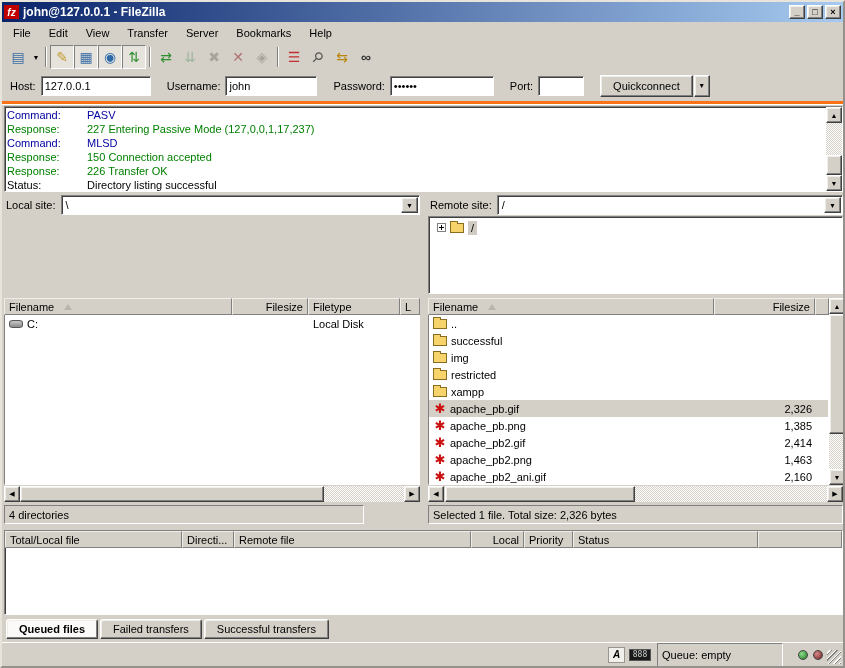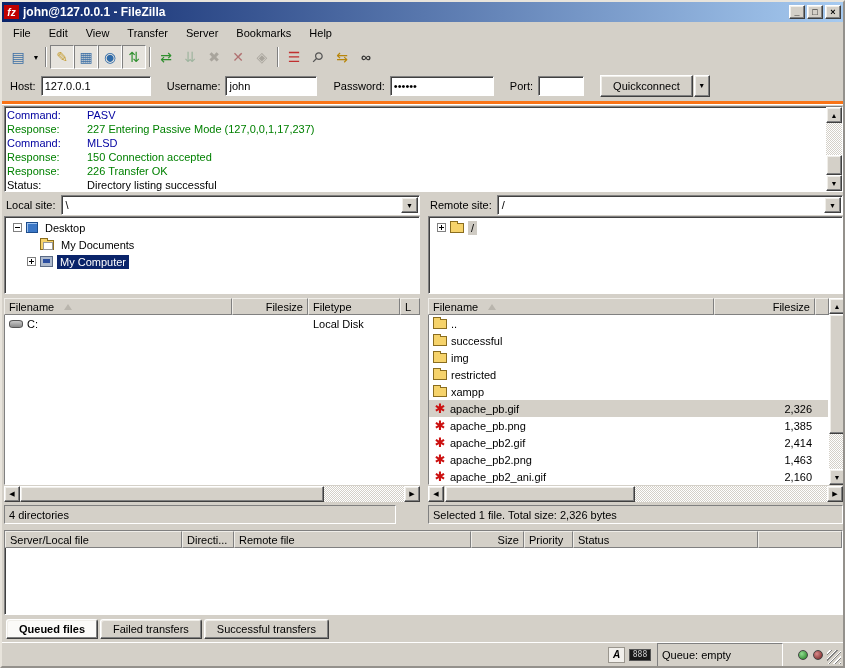--- a/index.html
+++ b/index.html
@@ -219,36 +219,20 @@
   </div>
 
   <div class="site-row" style="left:428px;top:192px;width:413px;">
     <span class="qlabel">Remote site:</span>
     <div class="combo sunk">
       <span>/</span>
       <span class="combo-arrow btn3d arr-dn"></span>
     </div>
   </div>
 
-  <div class="treebox sunk" style="left:2px;top:214px;width:416px;height:78px;">
-    <div class="tree-row" style="padding-left:8px;">
-      <span class="expander"></span>
-      <span class="icon-desktop"></span>
-      <span class="tree-label">Desktop</span>
-    </div>
-    <div class="tree-row" style="padding-left:35px;">
-      <span class="icon-folder icon-docs"></span>
-      <span class="tree-label">My Documents</span>
-    </div>
-    <div class="tree-row" style="padding-left:22px;">
-      <span class="expander exp-plus"></span>
-      <span class="icon-computer"></span>
-      <span class="tree-label sel">My Computer</span>
-    </div>
-  </div>
 
   <div class="treebox sunk" style="left:426px;top:214px;width:415px;height:78px;">
     <div class="tree-row" style="padding-left:8px;">
       <span class="expander exp-plus"></span>
       <span class="icon-folder"></span>
       <span class="tree-label sel-inactive">/</span>
     </div>
   </div>
 
   <div class="listhdr" style="left:2px;top:296px;width:416px;">
@@ -282,21 +266,21 @@
     </div>
   </div>
 
   <div class="hscroll abs" style="left:2px;top:484px;width:416px;">
     <button class="scrollbtn btn3d arr-lf" style="left:0;top:0;"></button>
     <div class="sthumb btn3d abs" style="left:16px;top:0;width:304px;height:16px;"></div>
     <div class="dither abs" style="left:320px;top:0;width:80px;height:16px;"></div>
     <button class="scrollbtn btn3d arr-rt" style="right:0;top:0;"></button>
   </div>
 
-  <div class="statuspanel sunk-thin" style="left:2px;top:503px;width:392px;">
+  <div class="statuspanel sunk-thin" style="left:2px;top:503px;width:360px;">
     <span>4 directories</span>
   </div>
 
   <div class="listhdr" style="left:426px;top:296px;width:401px;">
     <div class="colhdr" style="width:286px;">
         <span>Filename</span>
         <span class="sort-asc"></span>
       </div>
     <div class="colhdr" style="width:101px;justify-content:flex-end;">
         <span>Filesize</span>
@@ -411,30 +395,30 @@
     <button class="scrollbtn btn3d arr-rt" style="right:0;top:0;"></button>
   </div>
 
   <div class="statuspanel sunk-thin" style="left:426px;top:503px;width:415px;">
     <span>Selected 1 file. Total size: 2,326 bytes</span>
   </div>
 
   <div class="queuebox sunk">
     <div class="queuehdr">
       <div class="colhdr" style="width:177px;">
-          <span>Server/Local file</span>
+          <span>Total/Local file</span>
         </div>
       <div class="colhdr" style="width:52px;">
           <span>Directi...</span>
         </div>
       <div class="colhdr" style="width:237px;">
           <span>Remote file</span>
         </div>
       <div class="colhdr" style="width:53px;justify-content:flex-end;">
-          <span>Size</span>
+          <span>Local</span>
         </div>
       <div class="colhdr" style="width:49px;">
           <span>Priority</span>
         </div>
       <div class="colhdr" style="width:185px;">
           <span>Status</span>
         </div>
       <div class="colhdr" style="flex:1;"></div>
     </div>
   </div>

